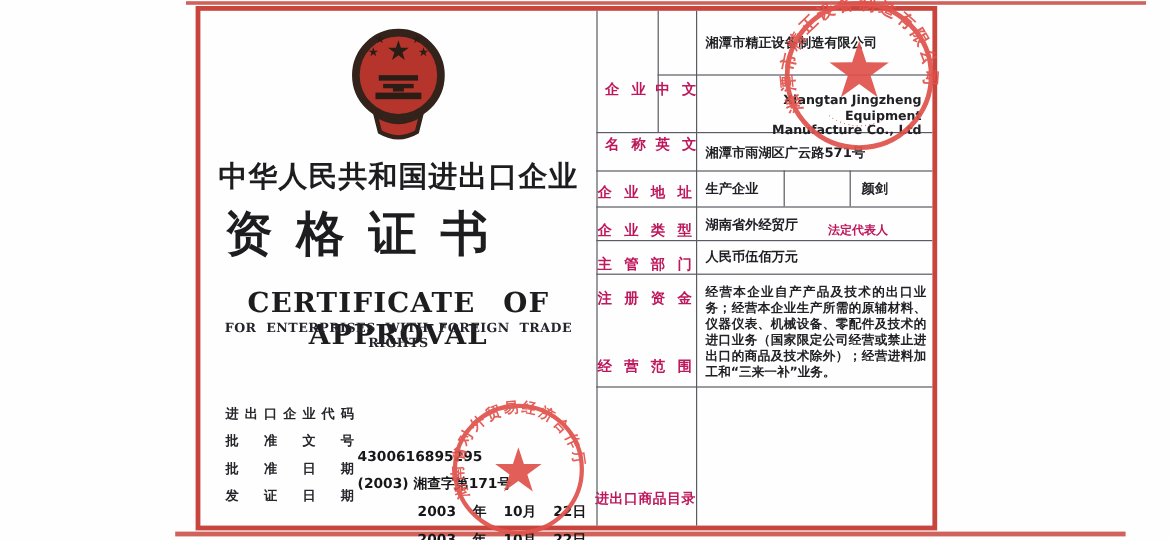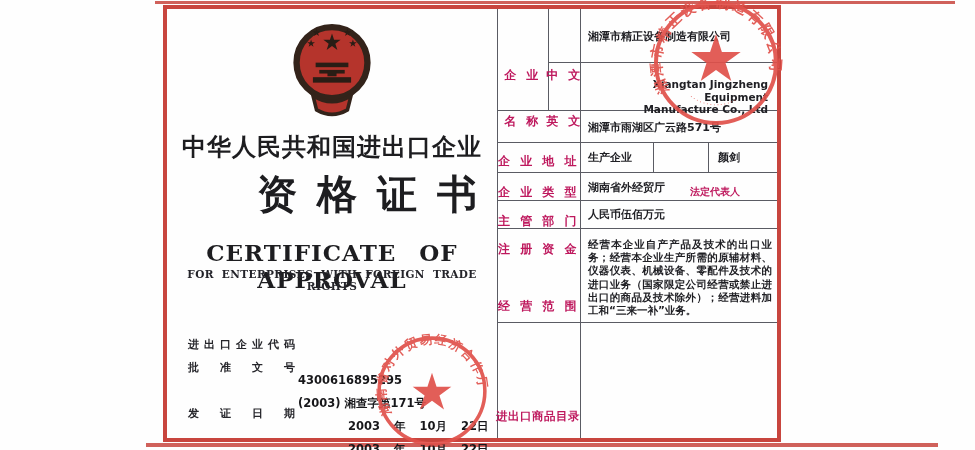--- a/index.html
+++ b/index.html
@@ -13,21 +13,21 @@
     border:4px solid #c8453e;box-sizing:border-box;background:#fefefe;
   }
   
   .left-panel{position:absolute;left:167px;top:9px;width:330px;height:337px;}
   .emblem{position:absolute;left:123px;top:10px;}
   .title-cn-small{
     position:absolute;left:0;top:122px;width:100%;text-align:center;
     font-family:"DejaVu Serif","Liberation Serif",serif;font-size:24px;font-weight:700;letter-spacing:1px;
   }
   .title-cn-big{
-    position:absolute;left:0;top:158px;width:100%;text-align:right;
+    position:absolute;left:0;top:158px;width:100%;text-align:left;
     font-family:"DejaVu Serif","Liberation Serif",serif;font-size:40px;font-weight:700;
     letter-spacing:20px;text-indent:20px;
   }
   .title-en{
     position:absolute;left:0;top:230px;width:100%;text-align:center;
     font-family:"DejaVu Serif","Liberation Serif",serif;font-size:23px;font-weight:700;
     letter-spacing:1px;word-spacing:14px;
   }
   .sub-en{
     position:absolute;left:0;width:100%;text-align:center;
@@ -103,20 +103,21 @@
     <div class="fields">
       <div class="field-row">
         <span class="field-label">进出口企业代码</span>
         <span class="field-value">4300616895295</span>
       </div>
       <div class="field-row">
         <span class="field-label">批 准 文 号</span>
         <span class="field-value">(2003) 湘查字第171号</span>
       </div>
       <div class="field-row date">
+        <span class="field-label">批 准 日 期</span>
         <span class="field-value">2003 年 10月 22日</span>
       </div>
       <div class="field-row date">
         <span class="field-label">发 证 日 期</span>
         <span class="field-value">2003 年 10月 22日</span>
       </div>
     </div>
   </div>
 
   <div class="tline" style="left:497px;top:9px;width:1px;height:429px;"></div>

